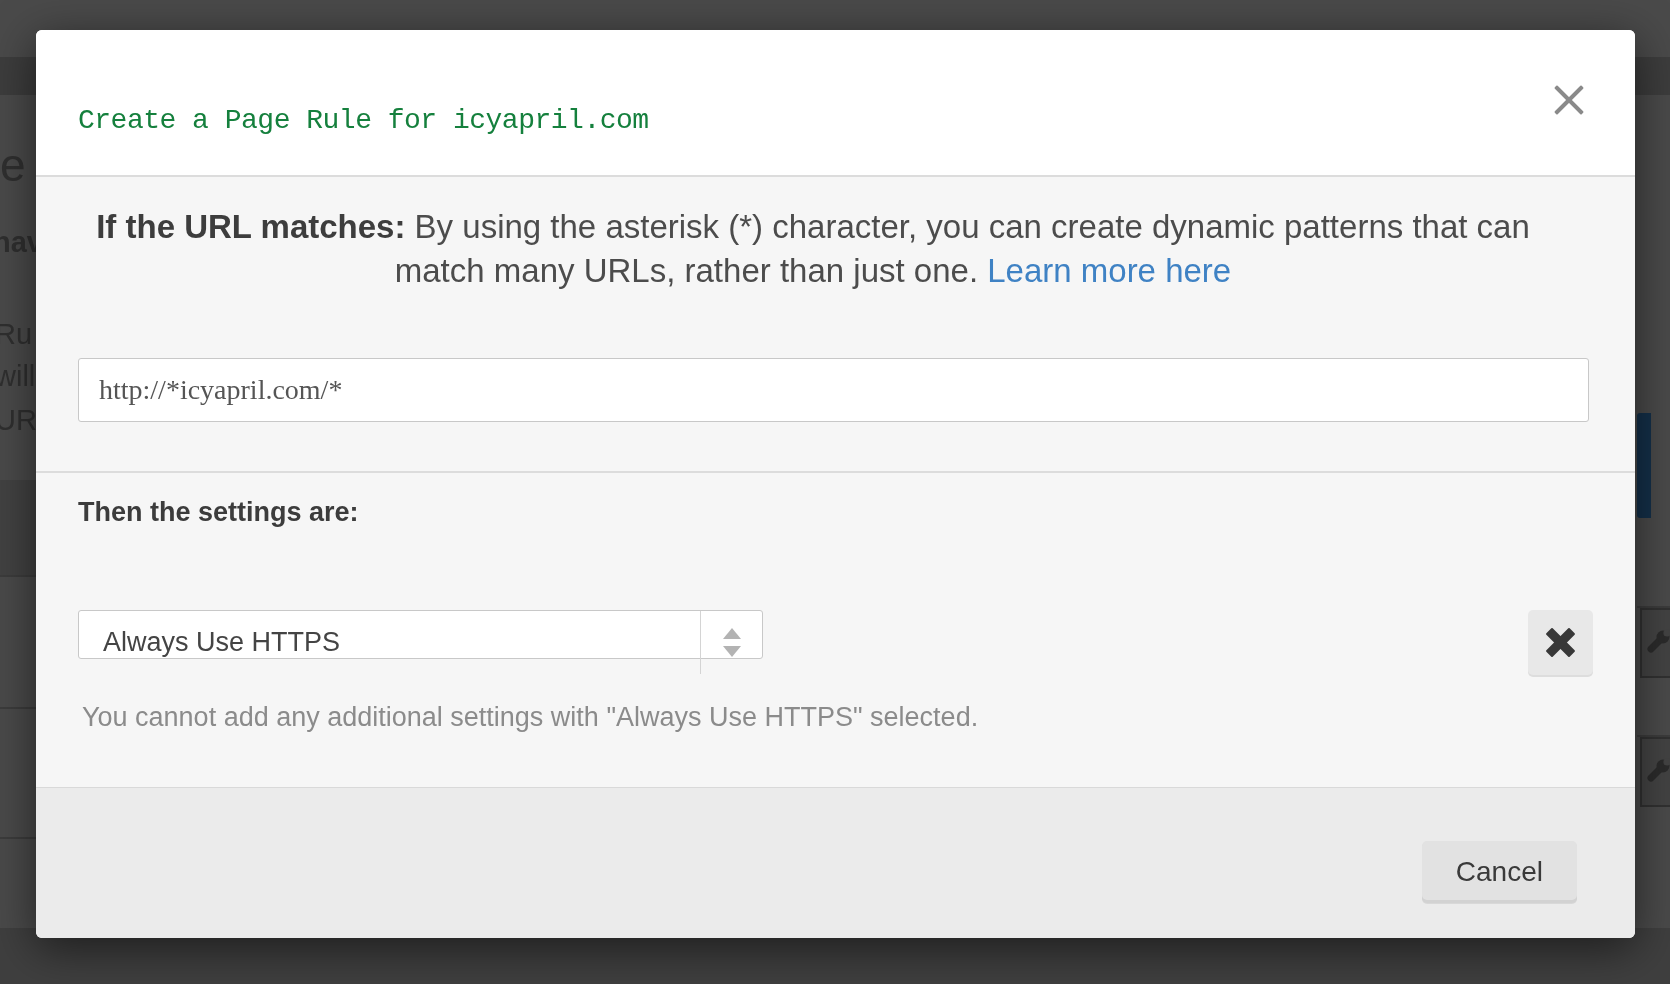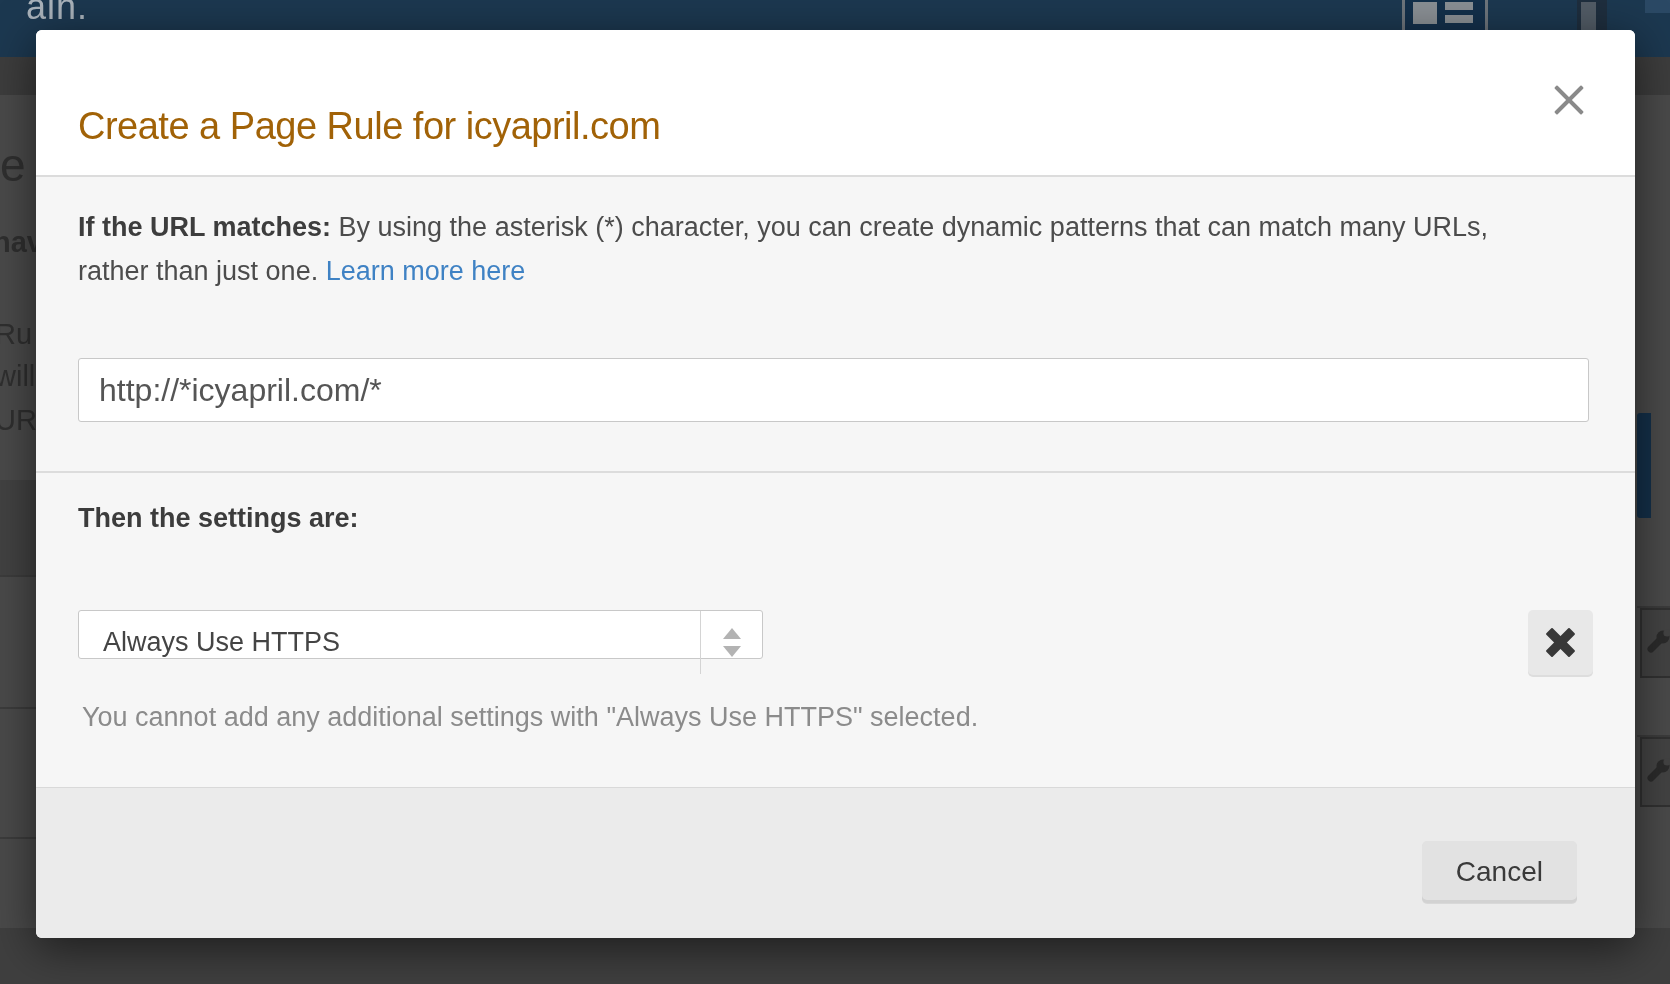--- a/index.html
+++ b/index.html
@@ -22,37 +22,37 @@
   .rowline{position:absolute;left:0;width:36px;height:2px;background:#3c3c3c;}
   .left-letter{position:absolute;color:#2f2f2f;}
   .blue-chunk{position:absolute;left:1637px;top:413px;width:14px;height:105px;background:#143049;border-radius:3px 0 0 3px;}
   .wrench-box{position:absolute;left:1640px;width:30px;height:66px;background:#434343;border:2px solid #313131;border-right:none;display:flex;align-items:center;justify-content:flex-end;}
   .rowline-r{position:absolute;left:1637px;width:33px;height:2px;background:#3c3c3c;}
 
   
   .modal{position:absolute;left:36px;top:30px;width:1599px;height:908px;background:#ffffff;border-radius:6px;
          box-shadow:0 10px 45px rgba(0,0,0,0.55);overflow:hidden;}
   .modal-header{position:relative;height:145px;background:#ffffff;border-bottom:2px solid #dcdcdc;}
-  .modal-title{position:absolute;left:42px;top:75px;font-size:38px;color:#a16207;letter-spacing:-0.5px;}
+  .modal-title{position:absolute;left:42px;top:75px;font-size:28px;color:#15803d;letter-spacing:-0.5px;font-family:Liberation Mono, monospace;}
   .close-btn{position:absolute;right:46px;top:50px;width:40px;height:40px;cursor:pointer;}
   .close-btn .b{position:absolute;left:1px;top:18px;width:38px;height:4px;background:#8a8a8a;border-radius:1px;}
   .close-btn .b1{transform:rotate(45deg);}
   .close-btn .b2{transform:rotate(-45deg);}
 
   .modal-body{position:relative;background:#f6f6f6;height:610px;}
   .section-url{position:relative;height:294px;border-bottom:2px solid #dcdcdc;}
-  .url-paragraph{position:absolute;left:42px;top:28px;width:1470px;font-size:27px;line-height:44px;color:#4c4c4c;}
+  .url-paragraph{position:absolute;left:42px;top:28px;width:1470px;font-size:33px;line-height:44px;color:#4c4c4c;text-align:center;}
   .url-paragraph b{color:#3d3d3d;}
   .link{color:#3f82c4;cursor:pointer;}
   .url-input{position:absolute;left:42px;top:181px;width:1511px;height:64px;box-sizing:border-box;
              border:1px solid #c8c8c8;border-radius:3px;background:#ffffff;padding:0 20px;
-             font-family:Liberation Sans, sans-serif;font-size:32px;color:#555555;outline:none;}
+             font-family:Liberation Serif, serif;font-size:28px;color:#555555;outline:none;}
 
   .section-settings{position:relative;height:312px;}
-  .settings-heading{position:absolute;left:42px;top:30px;font-size:27px;font-weight:bold;color:#3c3c3c;}
+  .settings-heading{position:absolute;left:42px;top:24px;font-size:27px;font-weight:bold;color:#3c3c3c;}
   .setting-select{position:absolute;left:42px;top:137px;width:685px;height:49px;box-sizing:border-box;
                   background:#ffffff;border:1px solid #c8c8c8;border-radius:3px;cursor:pointer;}
   .setting-select .val{position:absolute;left:24px;top:0;height:63px;line-height:63px;font-size:27px;color:#444444;}
   .select-arrows{position:absolute;right:0;top:0;width:61px;height:63px;border-left:1px solid #d4d4d4;
                  display:flex;flex-direction:column;align-items:center;justify-content:center;gap:7px;}
   .tri-up{width:0;height:0;border-left:9px solid transparent;border-right:9px solid transparent;border-bottom:11px solid #b3b3b3;}
   .tri-down{width:0;height:0;border-left:9px solid transparent;border-right:9px solid transparent;border-top:11px solid #b3b3b3;}
   .setting-desc{position:absolute;left:770px;top:137px;height:65px;line-height:65px;font-size:28px;color:#4a4a4a;}
   .remove-btn{position:absolute;left:1492px;top:137px;width:65px;height:65px;background:#e8e8e8;border-radius:5px;
               box-shadow:0 2px 0 rgba(0,0,0,0.10);cursor:pointer;}
@@ -102,32 +102,20 @@
   <div class="wrench-box" style="top:737px;">
     <span>
       <svg width="26" height="26">
           <path d="M5 21 L14 12" stroke="#2b2b2b" stroke-width="7" stroke-linecap="round"></path>
           <circle cx="17" cy="9" r="6.5" fill="#2b2b2b"></circle>
           <circle cx="21" cy="5" r="3.6" fill="#434343"></circle>
         </svg>
     </span>
   </div>
 
-  <div class="topbar">
-    <span class="topbar-partial">ain.</span>
-    <div class="news-icon">
-        <div class="sq"></div>
-        <div class="bar1"></div>
-        <div class="bar2"></div>
-      </div>
-    <div class="slot-icon">
-        <div class="inner"></div>
-      </div>
-    <div class="corner-chunk"></div>
-  </div>
 
   <div class="modal">
 
     <div class="modal-header">
       <div class="modal-title">Create a Page Rule for icyapril.com</div>
       <div class="close-btn">
         <div class="b b1"></div>
           <div class="b b2"></div>
       </div>
     </div>

